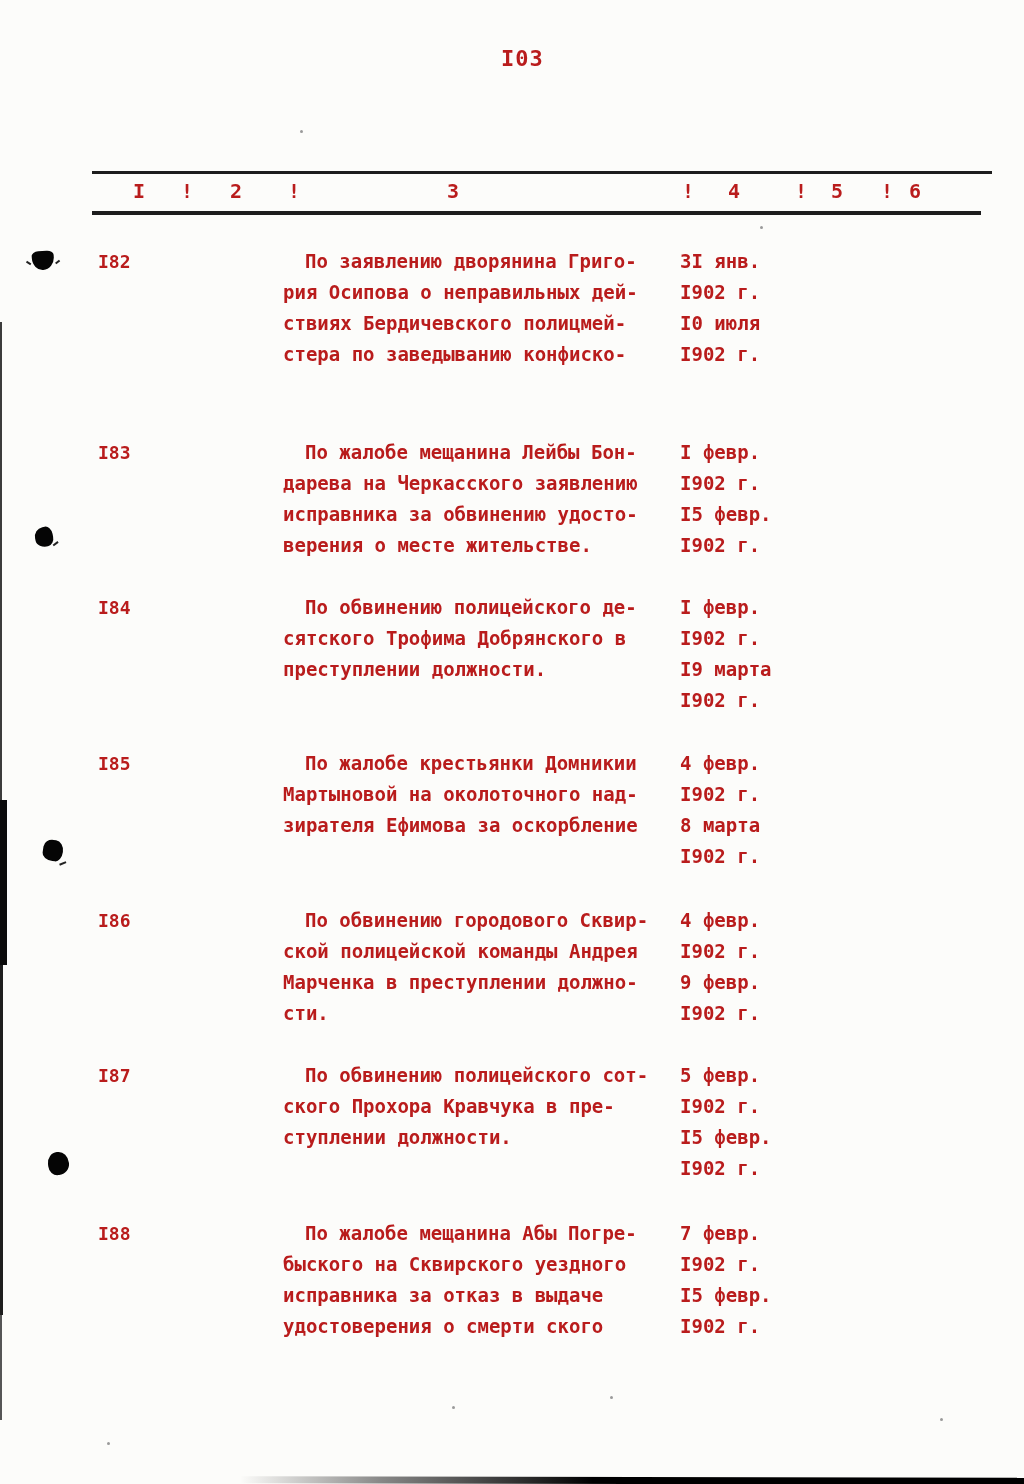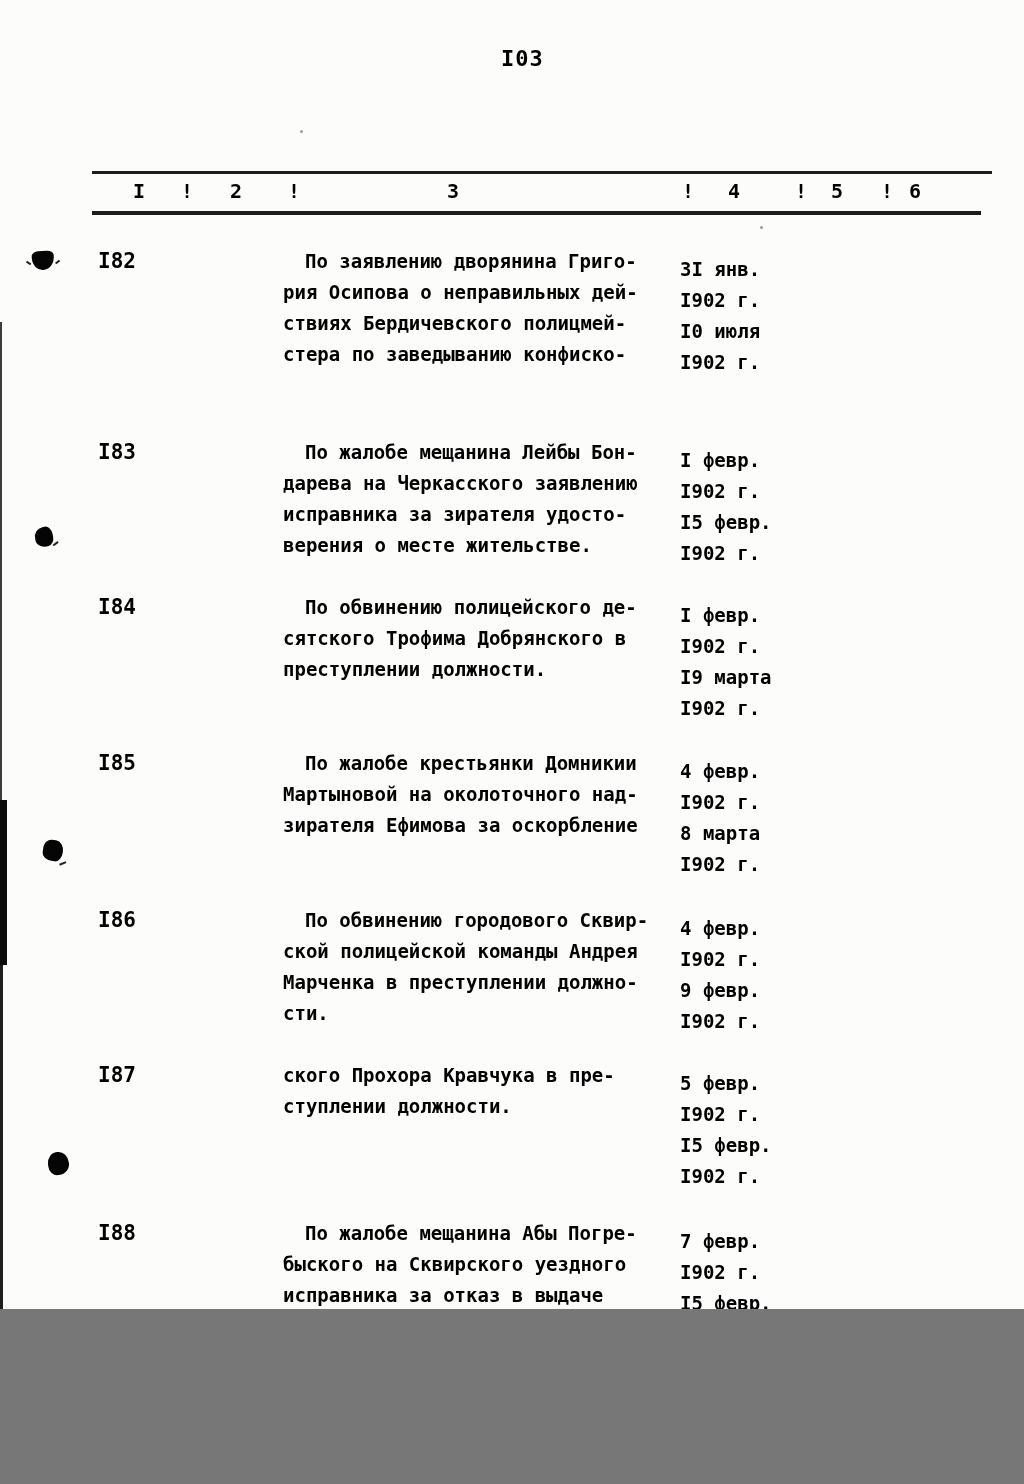--- a/index.html
+++ b/index.html
@@ -1,42 +1,42 @@
 <!DOCTYPE html>
 <html><head>
 <meta charset="utf-8">
 <style>
   html,body{margin:0;padding:0;background:#777;}
   .page{
     position:relative;
-    width:1024px;height:1309px;
+    width:1024px;height:1484px;
     background:#fcfcfa;
     overflow:hidden;
     font-family:"DejaVu Sans Mono","Liberation Mono",monospace;
     font-weight:bold;
-    color:#000000;
+    color:#b91c1c;
   }
   
   .page-number{
     position:absolute;left:501px;top:46px;
     font-size:22px;letter-spacing:1px;
   }
   
   .rule{position:absolute;background:#1d1d1d;}
   .rule-top{left:92px;top:171px;width:900px;height:3px;}
   .rule-bottom{left:92px;top:211px;width:889px;height:4px;}
   .hcell{position:absolute;top:179px;font-size:20px;}
   .h0{left:133px;} .h1{left:181px;} .h2{left:230px;} .h3{left:288px;}
   .h4{left:447px;} .h5{left:682px;} .h6{left:728px;} .h7{left:795px;}
   .h8{left:831px;} .h9{left:881px;} .h10{left:909px;}
   
   .entry{position:absolute;left:0;width:1024px;}
-  .col-num{position:absolute;left:98px;top:0;font-size:21px;line-height:31px;}
+  .col-num{position:absolute;left:98px;top:0;font-size:18px;line-height:31px;}
   .col-desc{position:absolute;left:283px;top:0;width:400px;}
-  .col-date{position:absolute;left:680px;top:8px;width:140px;}
+  .col-date{position:absolute;left:680px;top:0;width:140px;}
   .line{height:31px;line-height:31px;font-size:19px;white-space:pre;}
   .line.first{padding-left:22px;}
   
   .blot{position:absolute;background:#050505;}
   .blot-1{left:32px;top:251px;width:22px;height:19px;
           border-radius:45% 45% 75% 70% / 35% 35% 95% 95%;transform:rotate(-4deg);}
   .blot-1::before{content:"";position:absolute;left:-6px;top:10px;width:5px;height:2px;background:#222;transform:rotate(35deg);}
   .blot-1::after{content:"";position:absolute;right:-6px;top:11px;width:5px;height:2px;background:#222;transform:rotate(-35deg);}
   .blot-2{left:35px;top:527px;width:18px;height:20px;
           border-radius:60% 40% 45% 70% / 55% 50% 50% 45%;transform:rotate(-12deg);}
@@ -95,21 +95,21 @@
       <div class="line">I0 июля</div>
       <div class="line">I902 г.</div>
     </div>
   </div>
 
   <div class="entry" style="top:437px;">
     <div class="col-num">I83</div>
     <div class="col-desc">
       <div class="line first">По жалобе мещанина Лейбы Бон-</div>
       <div class="line">дарева на Черкасского заявлению</div>
-      <div class="line">исправника за зирателя удосто-</div>
+      <div class="line">исправника за обвинению удосто-</div>
       <div class="line">верения о месте жительстве.</div>
     </div>
     <div class="col-date">
       <div class="line">I февр.</div>
       <div class="line">I902 г.</div>
       <div class="line">I5 февр.</div>
       <div class="line">I902 г.</div>
     </div>
   </div>
 
@@ -155,20 +155,21 @@
       <div class="line">4 февр.</div>
       <div class="line">I902 г.</div>
       <div class="line">9 февр.</div>
       <div class="line">I902 г.</div>
     </div>
   </div>
 
   <div class="entry" style="top:1060px;">
     <div class="col-num">I87</div>
     <div class="col-desc">
+      <div class="line first">По обвинению полицейского сот-</div>
       <div class="line">ского Прохора Кравчука в пре-</div>
       <div class="line">ступлении должности.</div>
     </div>
     <div class="col-date">
       <div class="line">5 февр.</div>
       <div class="line">I902 г.</div>
       <div class="line">I5 февр.</div>
       <div class="line">I902 г.</div>
     </div>
   </div>

